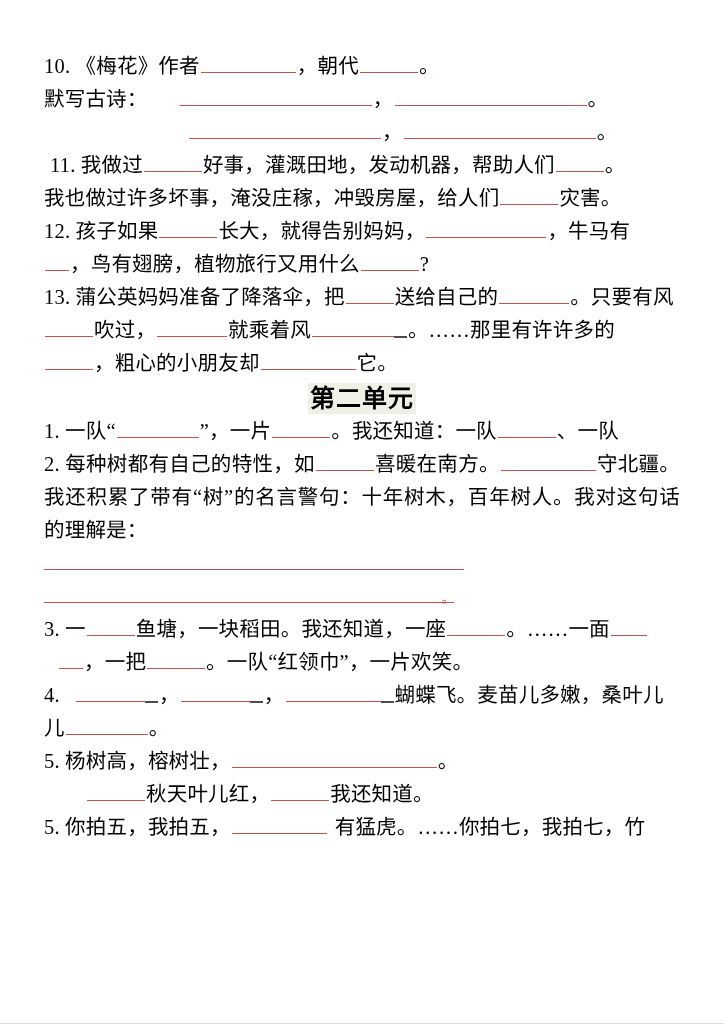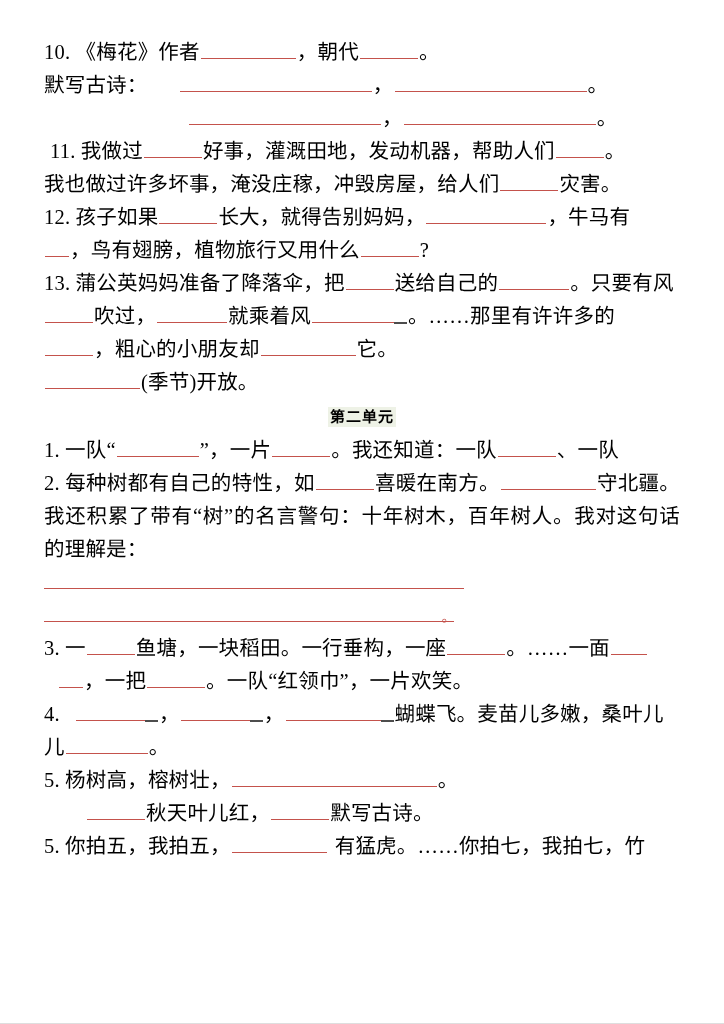--- a/index.html
+++ b/index.html
@@ -15,21 +15,21 @@
     color: #000000;
     position: relative;
     overflow: hidden;
     border-bottom: 1px solid #dedede;
     box-sizing: border-box;
   }
 
   #page {
     position: absolute;
     left: 44px;
-    top: 36px;
+    top: 50px;
     width: 636px;
   }
 
   
   .q {
     font-size: 20.5px;
     line-height: 33px;
     letter-spacing: 0.2px;
     text-align: justify;
     text-justify: inter-character;
@@ -73,21 +73,21 @@
   .w9  { width: 108px; }
   .w10 { width: 120px; }
   .w16 { width: 192px; }
   .w2  { width: 24px; }
 
   
   .unit {
     text-align: center;
     font-family: "DejaVu Sans", "Liberation Sans", sans-serif;
     font-weight: bold;
-    font-size: 15px;
+    font-size: 25px;
     line-height: 33px;
     letter-spacing: 1px;
     background: transparent;
     margin: 2px 0 0 0;
   }
   .unit span.hl {
     background: #eef2e6;
     padding: 1px 2px;
   }
 
@@ -144,23 +144,20 @@
     <span class="num">13.</span>
     <span>蒲公英妈妈准备了降落伞，把</span><span class="bl w4"></span><span>送给自己的</span><span class="bl w6"></span><span>。只要有风</span>
   </div>
   <div class="q">
     <span class="bl w4"></span><span>吹过，</span><span class="bl w6"></span><span>就乘着风</span><span class="bl w8 tail"></span><span>。……那里有许许多的</span>
   </div>
   <div class="q">
     <span class="bl w4"></span><span>，粗心的小朋友却</span><span class="bl w8"></span><span>它。</span>
   </div>
 
-  <div class="q">
-    <span class="bl w8"></span><span>(季节)开放。</span>
-  </div>
 
   <div class="unit">
     <span class="hl">第二单元</span>
   </div>
 
   <div class="q">
     <span class="num">1.</span>
     <span>一队“</span><span class="bl w7"></span><span>”，一片</span><span class="bl w5"></span><span>。我还知道：一队</span><span class="bl w5"></span><span>、一队</span>
   </div>
 
@@ -170,40 +167,40 @@
   </div>
   <div class="q">
     <span class="bl" style="width:420px;margin-left:0"></span>
   </div>
   <div class="q rule-with-period">
     <span class="bl" style="width:410px;margin-left:0"></span><span class="tiny-period" style="right:225px;bottom:8px">。</span>
   </div>
 
   <div class="q">
     <span class="num">3.</span>
-    <span>一</span><span class="bl w4"></span><span>鱼塘，一块稻田。一行垂构，一座</span><span class="bl w5"></span><span>。……一面</span><span class="bl w3"></span>
+    <span>一</span><span class="bl w4"></span><span>鱼塘，一块稻田。我还知道，一座</span><span class="bl w5"></span><span>。……一面</span><span class="bl w3"></span>
   </div>
   <div class="q">
     <span style="display:inline-block;width:14px"></span><span class="bl w2"></span><span>，一把</span><span class="bl w5"></span><span>。一队“红领巾”，一片欢笑。</span>
   </div>
 
   <div class="q">
     <span class="num">4.</span>
     <span style="display:inline-block;width:10px"></span><span class="bl w7 tail"></span><span>，</span><span class="bl w7 tail"></span><span>，</span><span class="bl w9 tail"></span><span>蝴蝶飞。麦苗儿多嫩，桑叶儿</span>
   </div>
   <div class="q">
     <span>儿</span><span class="bl w7"></span><span>。</span>
   </div>
 
   <div class="q">
     <span class="num">5.</span>
     <span>杨树高，榕树壮，</span><span class="bl" style="width:205px"></span><span>。</span>
   </div>
   <div class="q">
-    <span style="display:inline-block;width:42px"></span><span class="bl w5"></span><span>秋天叶儿红，</span><span class="bl w5"></span><span>默写古诗。</span>
+    <span style="display:inline-block;width:42px"></span><span class="bl w5"></span><span>秋天叶儿红，</span><span class="bl w5"></span><span>我还知道。</span>
   </div>
 
   <div class="q">
     <span class="num">5.</span>
     <span>你拍五，我拍五，</span><span class="bl w8"></span><span style="display:inline-block;width:7px"></span><span>有猛虎。……你拍七，我拍七，竹</span>
   </div>
 
 </div>
 
 </body></html>

